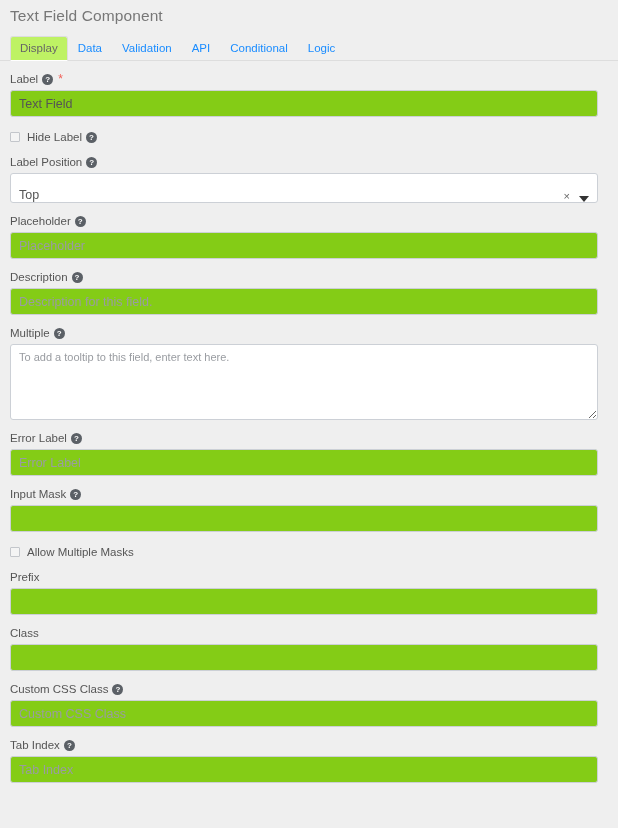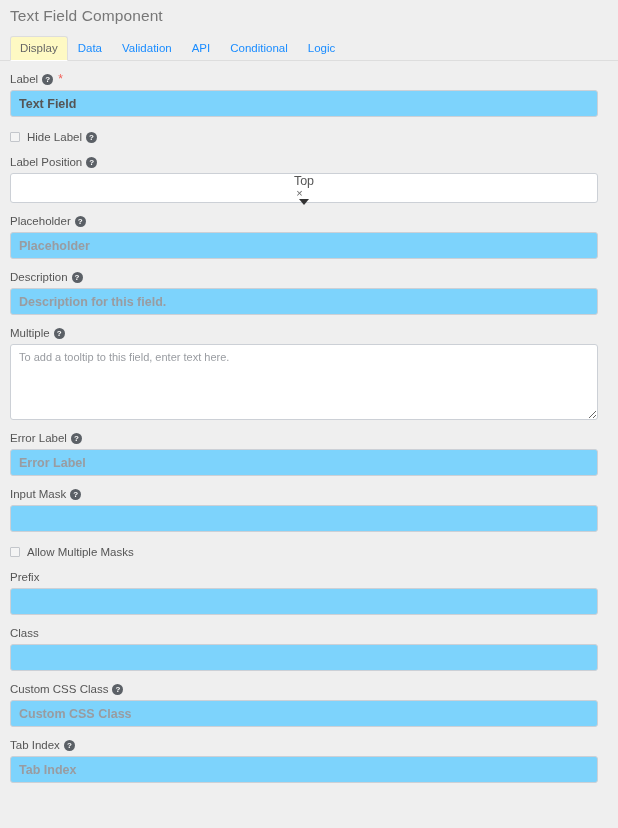--- a/index.html
+++ b/index.html
@@ -51,21 +51,21 @@
     cursor: pointer;
     position: relative;
     top: 1px;
     border: 1px solid transparent;
     border-radius: 3px 3px 0 0;
     white-space: nowrap;
     background: transparent;
   }
   .tab.active {
     color: #666666;
-    background: #fef9c3;
+    background: #bef264;
     border: 1px solid #dddddd;
     border-bottom-color: #ffffff;
   }
 
   
   .form {
     padding: 0 20px 0 10px;
   }
   .fgroup {
     margin-top: 11px;
@@ -105,49 +105,47 @@
     line-height: 11px;
     margin-left: 1px;
   }
 
   
   .finput {
     display: block;
     box-sizing: border-box;
     width: 100%;
     height: 27px;
-    background: #7dd3fc;
+    background: #84cc16;
     border: 1px solid #ccd0d6;
     border-radius: 3px;
     padding: 6px 8px;
     font-size: 12.5px;
     color: #555555;
     font-family: "Liberation Sans", sans-serif;
     outline: none;
-    font-weight: bold;
   }
   .finput::placeholder {
     color: #999ca1;
     opacity: 1;
   }
 
   
   .fselect {
     box-sizing: border-box;
     width: 100%;
     height: 30px;
     background: #ffffff;
     border: 1px solid #ccd0d6;
     border-radius: 3px;
     display: flex;
-    align-items: center;
+    align-items: flex-end;
     padding: 0 8px 0 8px;
     cursor: pointer;
     position: relative;
-    flex-direction: column;
   }
   .fselect .sel-value {
     font-size: 12.5px;
     color: #555555;
     flex: 1 1 auto;
   }
   .sel-clear {
     font-size: 11px;
     color: #666666;
     margin-right: 9px;

